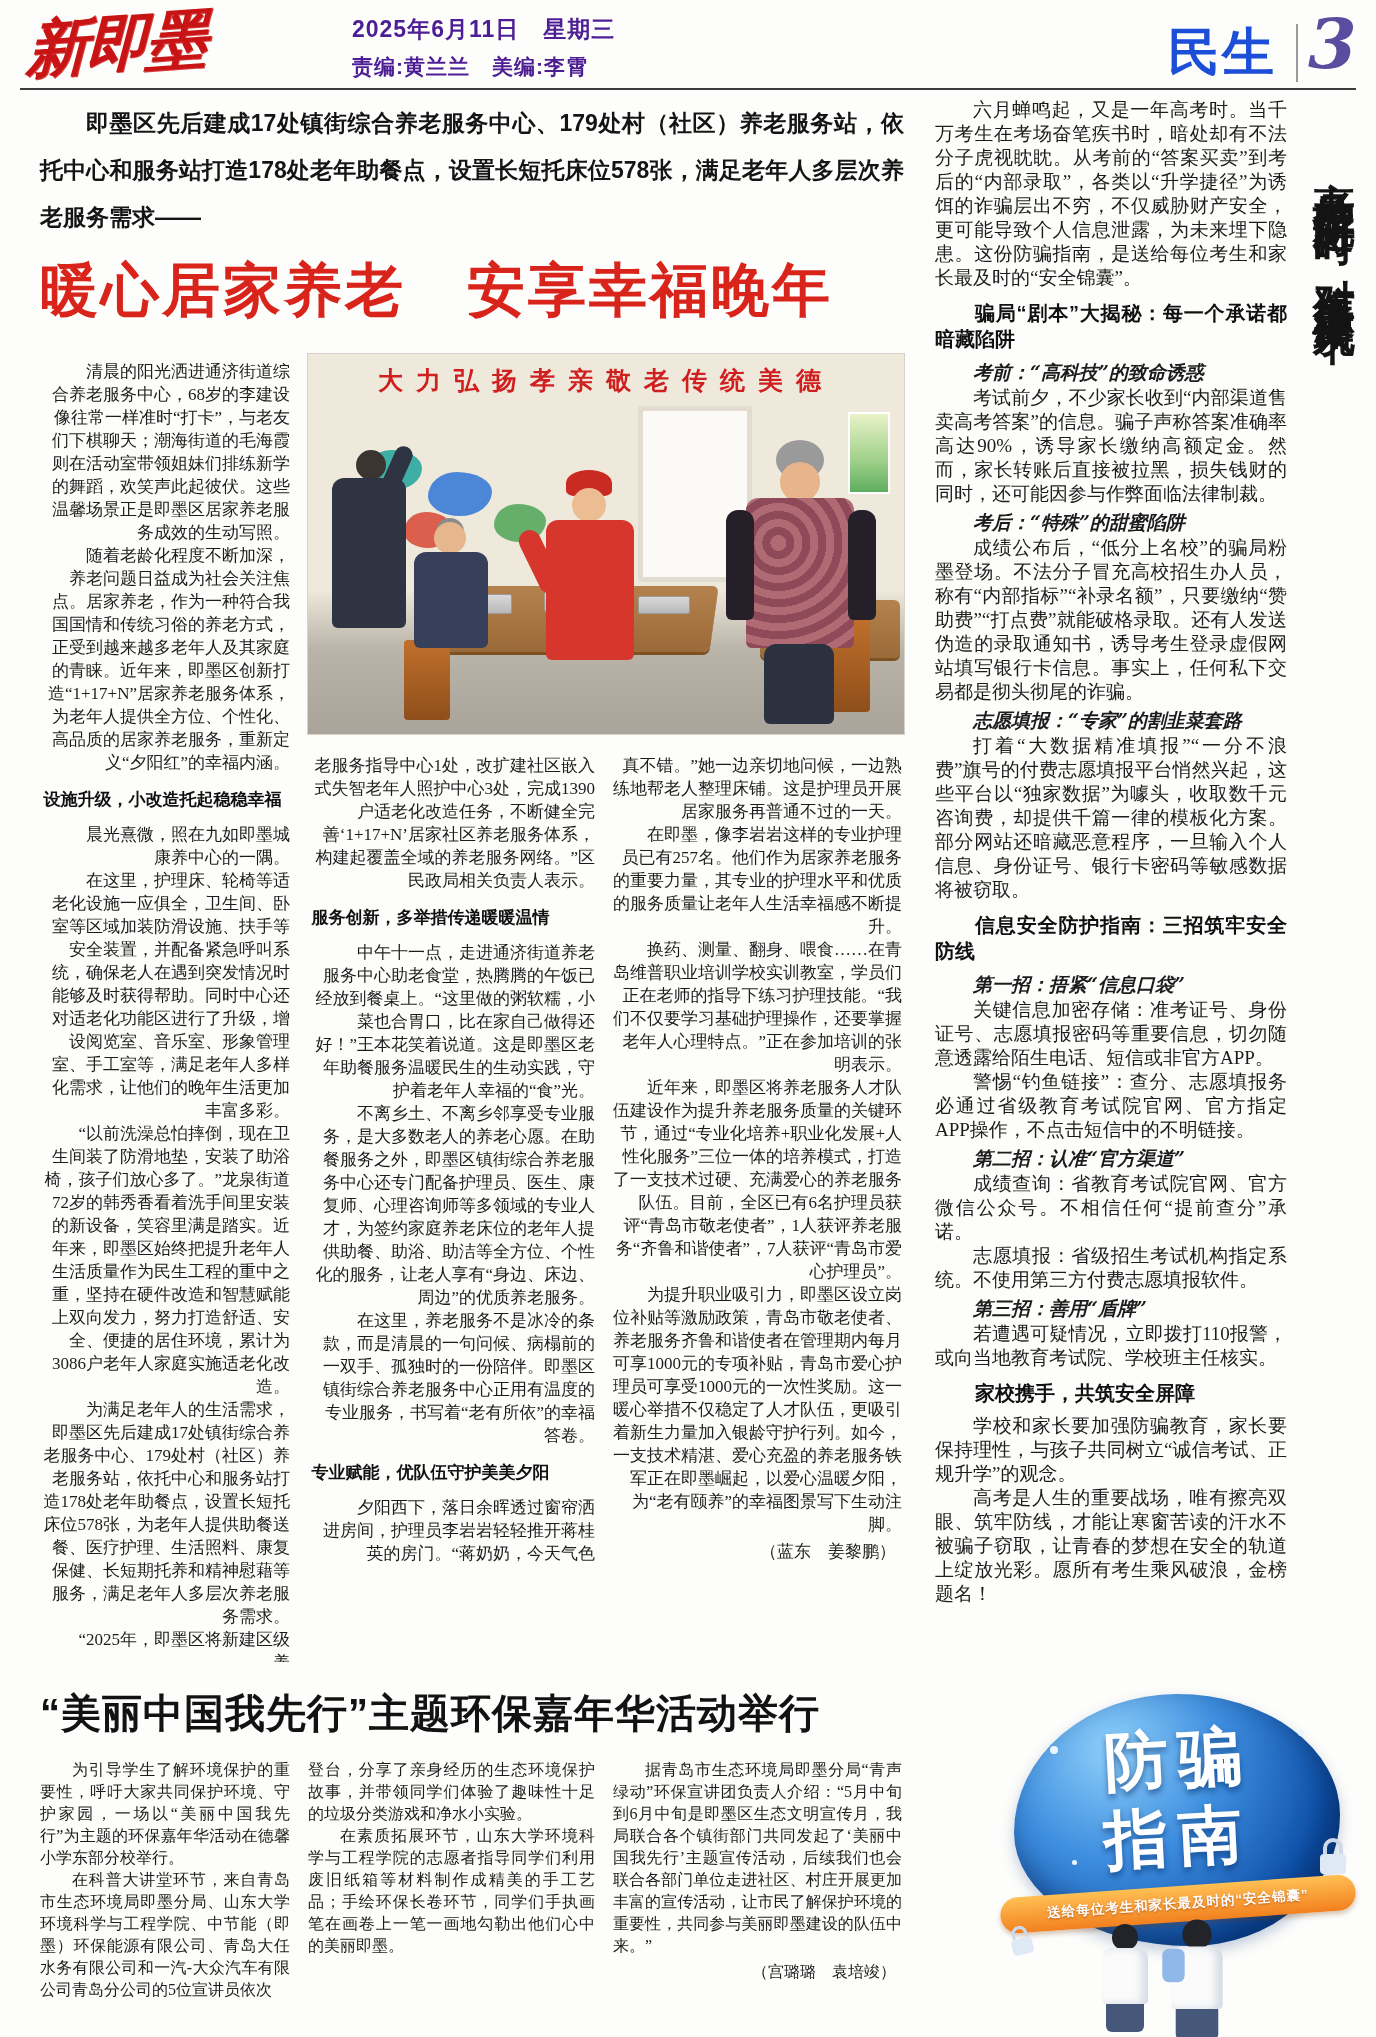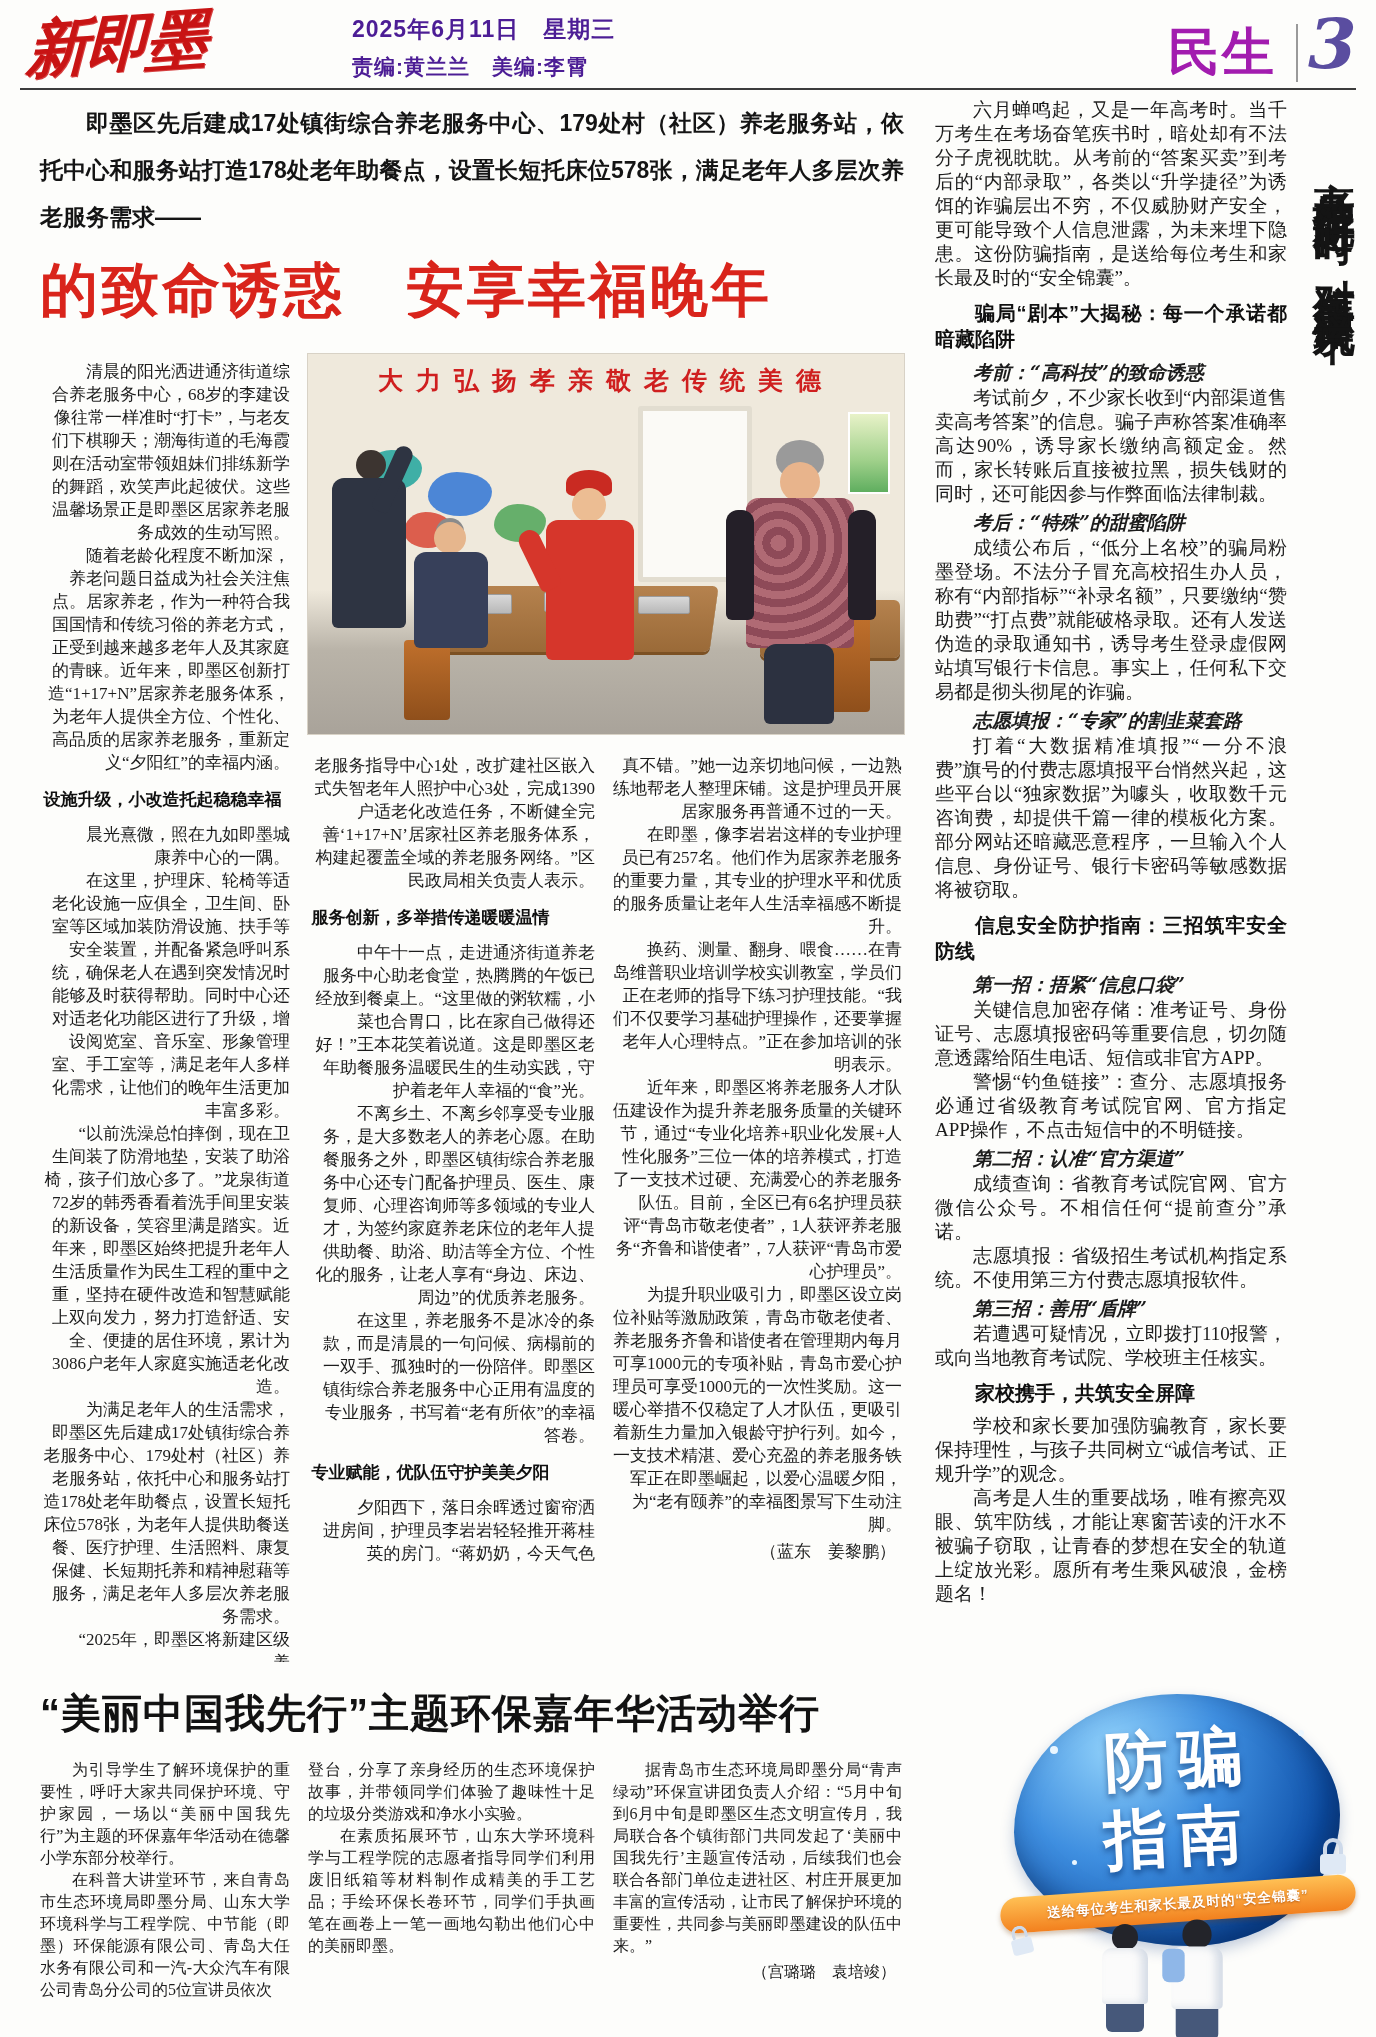--- a/index.html
+++ b/index.html
@@ -8,21 +8,21 @@
   .abs{position:absolute;}
 
   
   .masthead{left:26px;top:2px;font-family:"DejaVu Serif",serif;font-style:italic;font-weight:900;
     font-size:62px;color:#c81414;transform:rotate(-4deg) skewX(-5deg);letter-spacing:-2px;
     text-shadow:1px 1px 0 #d64040;}
   .dateblock{left:352px;top:14px;font-family:"Liberation Sans","DejaVu Sans",sans-serif;color:#4c1d95;}
   .date-line1{font-size:23px;font-weight:bold;letter-spacing:1px;}
   .date-line2{font-size:21px;font-weight:bold;margin-top:8px;letter-spacing:1px;}
   .section-title{left:1168px;top:18px;font-family:"Liberation Sans","DejaVu Sans",sans-serif;
-    font-size:52px;font-weight:bold;color:#a21caf;letter-spacing:2px;}
+    font-size:52px;font-weight:bold;color:#1d4ed8;letter-spacing:2px;}
   .page-divider{left:1296px;top:24px;width:2px;height:58px;background:#9a9a9a;}
   .page-number{left:1308px;top:2px;font-family:"DejaVu Serif",serif;font-style:italic;font-weight:900;
     font-size:70px;color:#5a4da0;}
   .header-rule{left:20px;top:88px;width:1336px;height:2px;background:#3c3c3c;}
 
   
   .a1-intro{left:40px;top:100px;width:864px;font-family:"Liberation Sans","DejaVu Sans",sans-serif;
     font-weight:bold;font-size:23px;line-height:47px;color:#141414;text-align:justify;text-indent:2em;}
   .a1-headline{left:40px;top:252px;width:864px;font-family:"Liberation Sans","DejaVu Sans",sans-serif;
     font-weight:900;font-size:58px;letter-spacing:3px;color:#d9241b;white-space:nowrap;}
@@ -114,21 +114,21 @@
 <div class="abs dateblock">
   <div class="date-line1"><span>2025年6月11日</span>　<span>星期三</span></div>
   <div class="date-line2">责编:黄兰兰　美编:李霄</div>
 </div>
 <div class="abs section-title">民生</div>
 <div class="abs page-divider"></div>
 <div class="abs page-number">3</div>
 <div class="abs header-rule"></div>
 
 <div class="abs a1-intro">即墨区先后建成17处镇街综合养老服务中心、179处村（社区）养老服务站，依托中心和服务站打造178处老年助餐点，设置长短托床位578张，满足老年人多层次养老服务需求——</div>
-<div class="abs a1-headline">的致命诱惑　安享幸福晚年</div>
+<div class="abs a1-headline">暖心居家养老　安享幸福晚年</div>
 
 <div class="photo">
   <div class="ph-banner">大力弘扬孝亲敬老传统美德</div>
   <div class="ph-blob" style="left:58px;top:96px;width:56px;height:40px;background:#2ba8a0;"></div>
   <div class="ph-blob" style="left:120px;top:118px;width:64px;height:44px;background:#3a7bd5;"></div>
   <div class="ph-blob" style="left:96px;top:158px;width:48px;height:36px;background:#d94f3d;"></div>
   <div class="ph-blob" style="left:186px;top:150px;width:52px;height:38px;background:#56a85e;"></div>
   <div class="ph-door"></div>
   <div class="ph-poster"></div>
 

